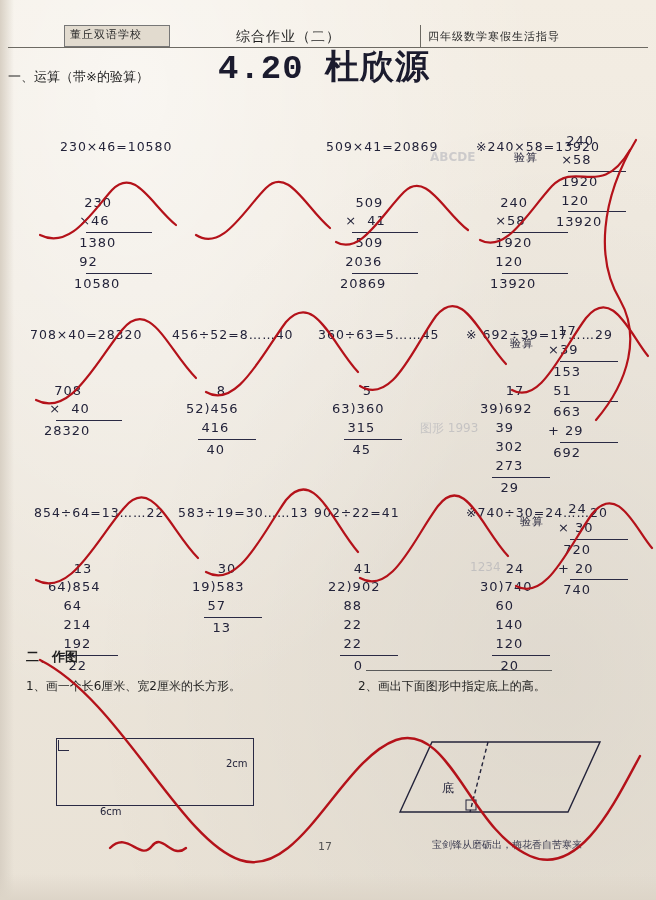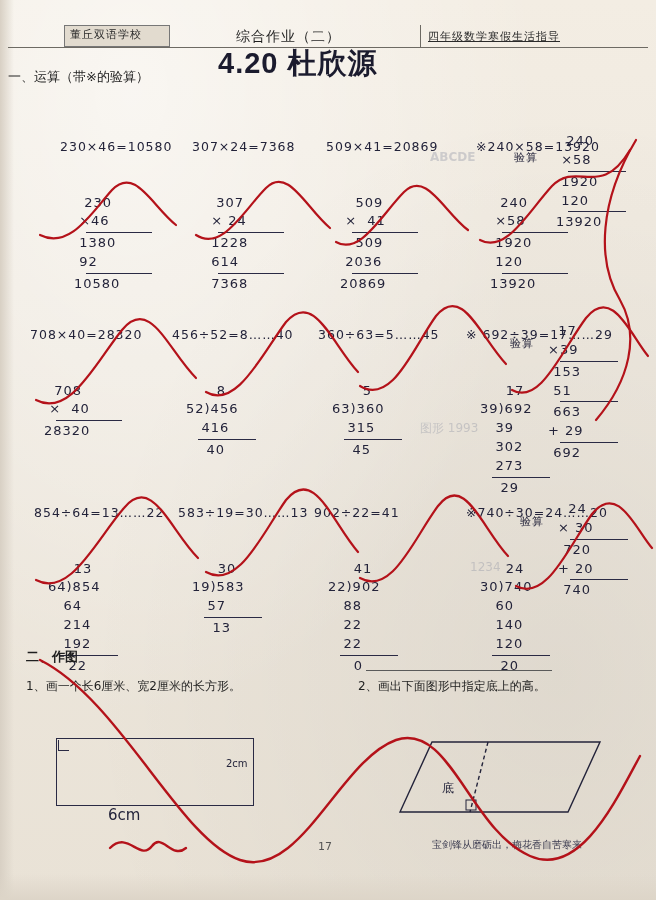--- a/index.html
+++ b/index.html
@@ -44,36 +44,35 @@
     font-family:"DejaVu Sans", sans-serif;
   }
   .hdr .school-box{
     position:absolute;left:56px;top:-2px;width:104px;height:20px;
     border:1px solid #777;background:#e2dbcf;
   }
   .hdr .course{
     position:absolute;left:420px;top:2px;
     font-size:11px;color:#2b2b2b;letter-spacing:1px;
     font-family:"DejaVu Sans", sans-serif;
-    text-decoration:underline;
   }
   .hdr .vline{
     position:absolute;left:412px;top:-2px;width:1px;height:22px;background:#6d6a63;
   }
 
   
   .doc-title{
     position:absolute;left:236px;top:28px;
     font-size:14px;color:#1f1f1f;letter-spacing:1px;
     font-family:"DejaVu Sans", sans-serif;
   }
   .big-date{
     position:absolute;left:218px;top:44px;
-    font-size:29px;color:#1b1b2e;font-weight:bold;
-    font-family:Liberation Sans, sans-serif;
+    font-size:34px;color:#1b1b2e;font-weight:bold;
+    font-family:Liberation Mono, monospace;
     letter-spacing:1px;
   }
   .sec1{
     position:absolute;left:8px;top:68px;
     font-size:13px;color:#1f1f1f;
     font-family:"DejaVu Sans", sans-serif;
   }
   .sec2{
     position:absolute;left:26px;top:648px;
     font-size:13px;color:#1f1f1f;font-weight:bold;
@@ -115,21 +114,21 @@
 
   
   .rect-shape{
     position:absolute;left:56px;top:738px;width:196px;height:66px;
     border:1.3px solid #2a2a44;
   }
   .rect-corner{
     position:absolute;left:58px;top:740px;width:10px;height:10px;
     border-left:1.3px solid #2a2a44;border-bottom:1.3px solid #2a2a44;
   }
-  .lbl-6cm{position:absolute;left:108px;top:806px;font-size:15px;color:#23233a;
+  .lbl-6cm{position:absolute;left:100px;top:806px;font-size:10px;color:#23233a;
     font-family:"DejaVu Sans", sans-serif;}
   .lbl-2cm{position:absolute;left:226px;top:758px;font-size:10px;color:#23233a;
     font-family:"DejaVu Sans", sans-serif;}
 
   .lbl-di{position:absolute;left:442px;top:780px;font-size:12px;color:#23233a;
     font-family:"DejaVu Sans", sans-serif;}
   .q2-line{position:absolute;left:366px;top:670px;width:186px;height:1px;background:#5a5a5a;}
 
   svg.overlay{position:absolute;left:0;top:0;width:656px;height:900px;pointer-events:none;}
   .ghost{
@@ -163,28 +162,20 @@
 
   <div class="hw" style="left:34px;top:100px;margin-left:26px;">
     <span class="eq">230×46=10580</span>
     <span class="work">  230
  ×46
 <span class="rule"></span> 1380
  92
 <span class="rule"></span>10580</span>
   </div>
 
-  <div class="hw" style="left:192px;top:100px;">
-    <span class="eq">307×24=7368</span>
-    <span class="work">  307
- × 24
-<span class="rule"></span> 1228
- 614
-<span class="rule"></span> 7368</span>
-  </div>
 
   <div class="hw" style="left:326px;top:100px;">
     <span class="eq">509×41=20869</span>
     <span class="work">   509
  ×  41
 <span class="rule"></span>   509
  2036
 <span class="rule"></span>20869</span>
   </div>
 

